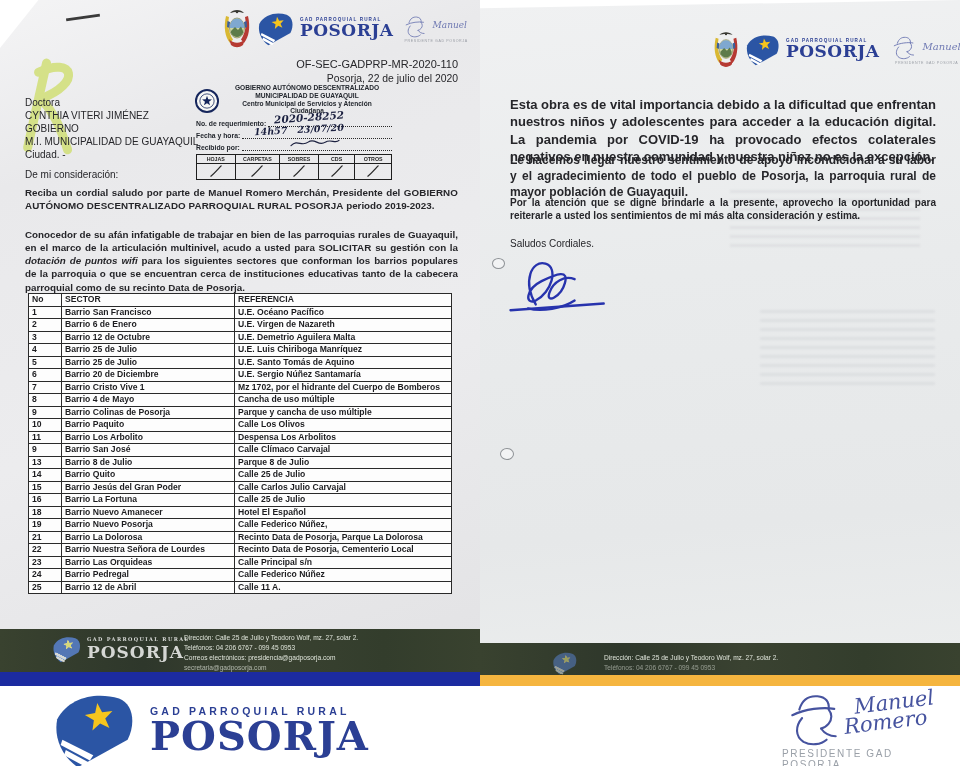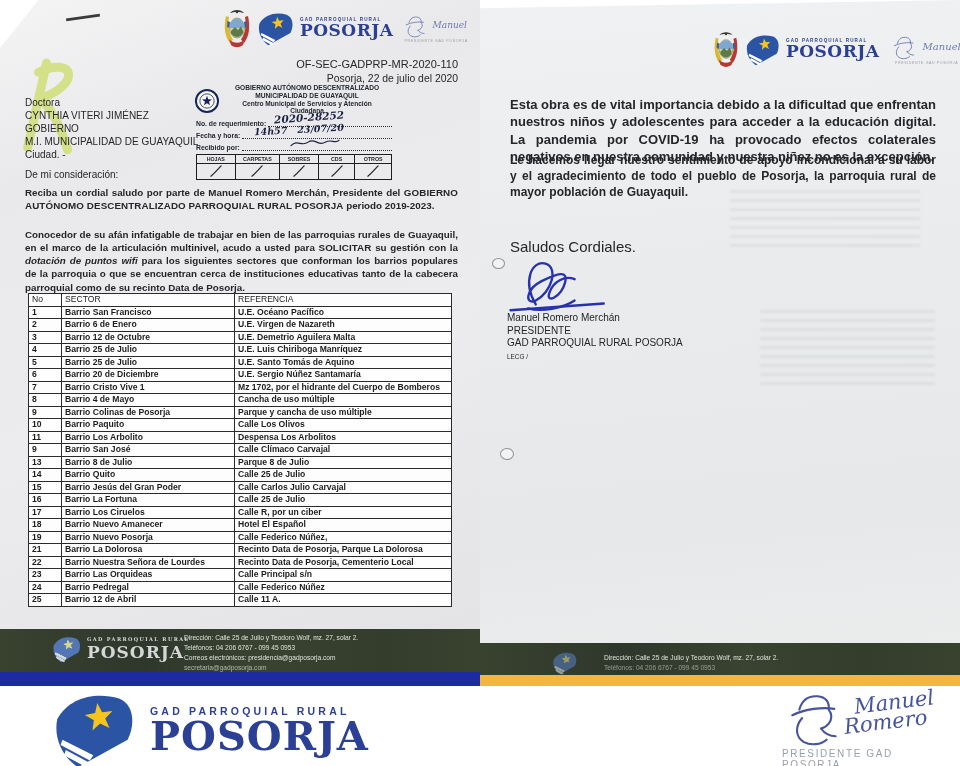--- a/index.html
+++ b/index.html
@@ -31,21 +31,21 @@
   .stamp-field .dots{flex:1;border-bottom:1.4px dotted #2a2a2a;margin-left:2px;height:9px;}
   .hand{font-family:"DejaVu Serif",serif;font-style:italic;color:#1c2140;}
   .boxes{border-collapse:collapse;margin-top:3px;}
   .boxes td{border:1.6px solid #1e1e1e;font-size:5.3px;font-weight:800;text-align:center;
             padding:1px 3px;color:#1e1e1e;}
   .boxes tr.marks td{height:13px;}
   
   table.sectores{border-collapse:collapse;width:424px;background:#fdfdfd;}
   table.sectores th,table.sectores td{border:1.2px solid #2a2a2a;font-size:8.6px;font-weight:700;
       color:#1d1d20;padding:0 3px;height:11.5px;line-height:1.05;text-align:left;white-space:nowrap;}
-  table.sectores th{font-weight:400;}
+  table.sectores th{font-weight:700;}
   .col-no{width:26px;}
   .col-sector{width:166px;}
   
   .foot-band{position:absolute;left:0;width:480px;background:
      linear-gradient(90deg,#39422f 0%,#2e372b 30%,#3a4231 55%,#333d2c 80%,#39422f 100%);overflow:hidden;}
   .foot-text{color:#dfe4da;font-size:6.6px;line-height:1.5;font-weight:400;}
   .color-band{position:absolute;left:0;width:480px;height:14px;}
   .wm{opacity:.8;filter:grayscale(35%) brightness(1.6);}
   .wm-word{font-family:"DejaVu Serif",serif;font-weight:800;color:#ded9cb;letter-spacing:1px;}
   
@@ -327,25 +327,20 @@
         <td class="c-sector">Barrio Jesús del Gran Poder</td>
         <td class="c-ref">Calle Carlos Julio Carvajal</td>
       </tr>
 
       <tr>
         <td class="c-no">16</td>
         <td class="c-sector">Barrio La Fortuna</td>
         <td class="c-ref">Calle 25 de Julio</td>
       </tr>
 
-      <tr>
-        <td class="c-no">17</td>
-        <td class="c-sector">Barrio Los Ciruelos</td>
-        <td class="c-ref">Calle R, por un ciber</td>
-      </tr>
 
       <tr>
         <td class="c-no">18</td>
         <td class="c-sector">Barrio Nuevo Amanecer</td>
         <td class="c-ref">Hotel El Español</td>
       </tr>
 
       <tr>
         <td class="c-no">19</td>
         <td class="c-sector">Barrio Nuevo Posorja</td>
@@ -427,35 +422,30 @@
         </div>
         <div class="cap">PRESIDENTE GAD POSORJA</div>
       </div>
     </div>
 
     <div class="smudge" style="left:250px;top:190px;width:190px;height:62px;"></div>
     <div class="smudge" style="left:280px;top:310px;width:175px;height:80px;"></div>
 
     <div class="abs para" style="left:30px;top:96px;width:426px;font-size:13px;">Esta obra es de vital importancia debido a la dificultad que enfrentan nuestros niños y adolescentes para acceder a la educación digital. La pandemia por COVID-19 ha provocado efectos colaterales negativos en nuestra comunidad y nuestra niñez no es la excepción.</div>
     <div class="abs para" style="left:30px;top:152px;width:426px;font-size:12px;">Le hacemos llegar nuestro sentimiento de apoyo incondicional a su labor y el agradecimiento de todo el pueblo de Posorja, la parroquia rural de mayor población de Guayaquil.</div>
-    <div class="abs doc-text" style="left:30px;top:238px;font-size:15px;">Saludos Cordiales.</div>
+    <div class="abs para" style="left:30px;top:196px;width:426px;font-size:10px;">Por la atención que se digne brindarle a la presente, aprovecho la oportunidad para reiterarle a usted los sentimientos de mi más alta consideración y estima.</div>
+    <div class="abs doc-text" style="left:30px;top:238px;font-size:10px;">Saludos Cordiales.</div>
 
     <div class="punch" style="left:12px;top:258px;width:11px;height:9px;"></div>
     <div class="punch" style="left:20px;top:448px;width:12px;height:10px;"></div>
 
     <svg class="abs" style="left:22px;top:252px;width:118px;height:68px;">
         <use href="#sym-signature"></use>
       </svg>
 
-    <div class="abs doc-text" style="left:27px;top:312px;font-size:10px;line-height:12.5px;">
-      <div>Manuel Romero Merchán</div>
-      <div>PRESIDENTE</div>
-      <div>GAD PARROQUIAL RURAL POSORJA</div>
-      <div style="font-size:6.4px;margin-top:1px;">LECG /</div>
-    </div>
 
     <div class="foot-band" style="top:643px;height:32px;">
       <svg class="abs wm" style="left:72px;top:8px;width:26px;height:24px;opacity:.5;">
           <use href="#sym-badge"></use>
         </svg>
       <div class="abs foot-text" style="left:124px;top:10px;width:300px;">
         <div>Dirección: Calle 25 de Julio y Teodoro Wolf, mz. 27, solar 2.</div>
         <div style="opacity:.55;">Teléfonos: 04 206 6767 - 099 45 0953</div>
       </div>
     </div>

